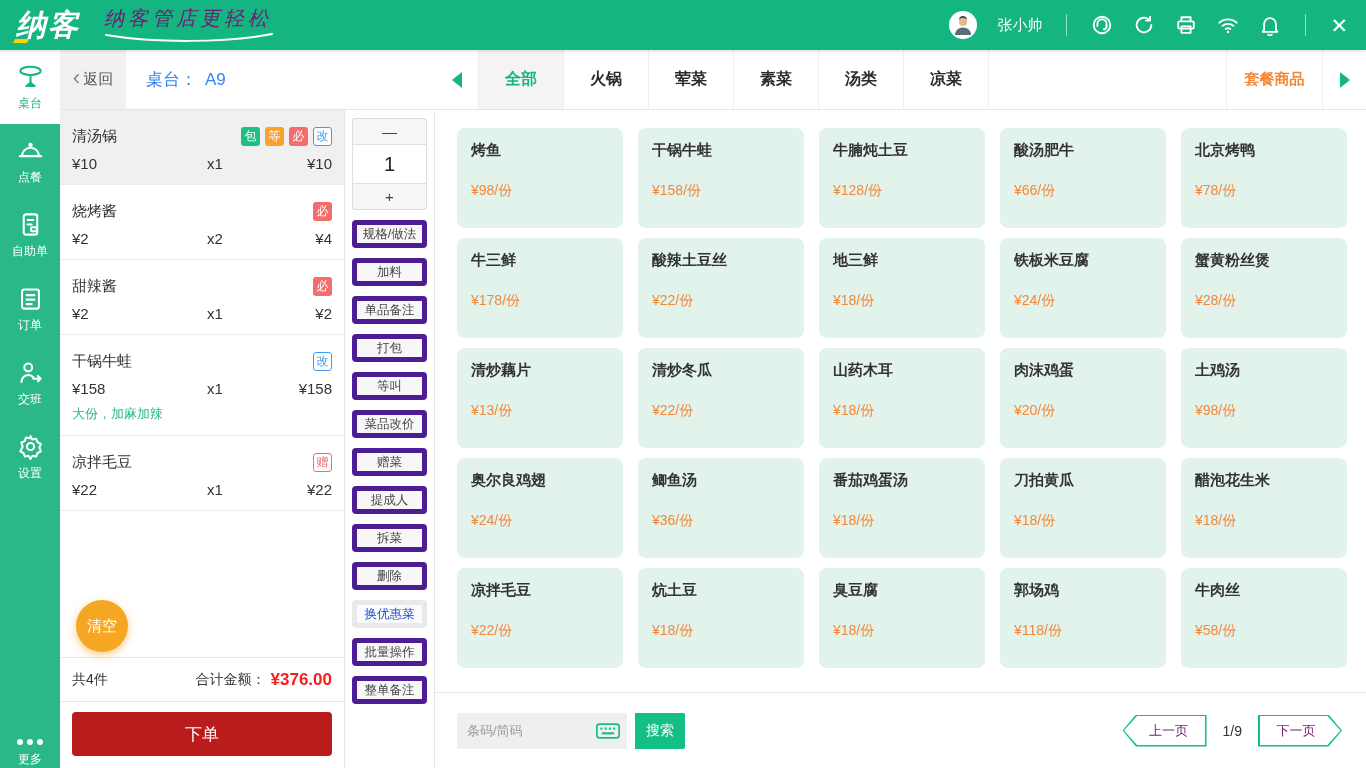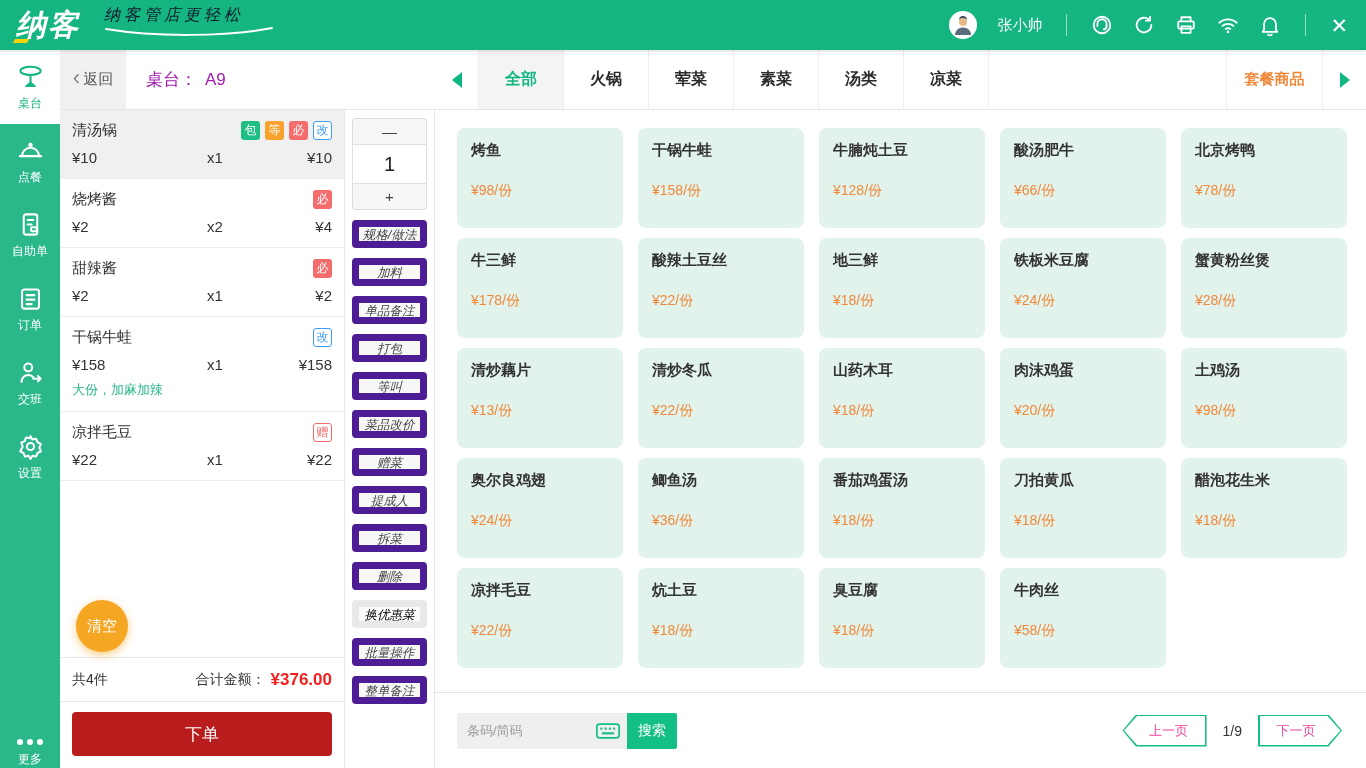--- a/index.html
+++ b/index.html
@@ -8,21 +8,21 @@
   .app { width:1366px; height:768px; display:flex; flex-direction:column; }
 
   
   .topbar { height:50px; background:#15b582; display:flex; align-items:center;
     justify-content:space-between; padding:0 18px 0 10px; box-shadow:0 1px 3px rgba(0,0,0,.15); position:relative; z-index:5;}
   .logo-wrap { display:flex; align-items:flex-start; gap:18px; }
   .logo-mark { color:#fff; font-size:30px; font-weight:bold; font-style:italic; letter-spacing:2px; position:relative; padding:0 6px;}
   .logo-mark::after { content:""; position:absolute; left:4px; bottom:3px; width:14px; height:4px;
     background:#ffd200; transform:skewX(-30deg); }
   .slogan-wrap { display:flex; flex-direction:column; align-items:flex-start; }
-  .slogan { color:#0f172a; font-size:16px; font-style:italic; letter-spacing:4px; }
+  .slogan { color:#701a75; font-size:20px; font-style:italic; letter-spacing:4px; }
   .slogan-swoosh { margin-top:1px; }
   .topbar-right { display:flex; align-items:center; gap:20px; color:#fff; }
   .avatar { width:28px; height:28px; border-radius:50%; background:#fff; display:flex;
     align-items:center; justify-content:center; overflow:hidden; cursor:pointer;}
   .username { font-size:15px; }
   .tb-divider { width:1px; height:22px; background:rgba(255,255,255,.55); margin:0 4px;}
   .tb-icon { width:22px; height:22px; display:flex; align-items:center; justify-content:center; cursor:pointer;}
   .tb-icon svg { width:22px; height:22px; stroke:#fff; }
   .close-x { font-size:21px; font-weight:bold; cursor:pointer; line-height:1;}
 
@@ -40,21 +40,21 @@
   .more-dots { display:flex; gap:4px; }
   .more-dots i { width:6px; height:6px; border-radius:50%; background:#fff; }
 
   .content { flex:1; display:flex; flex-direction:column; min-width:0; }
 
   
   .header-row { height:60px; background:#fff; border-bottom:1px solid #e5e5e5; display:flex; align-items:stretch;}
   .back-btn { width:66px; background:#f1f1f1; color:#555; font-size:15px; display:flex;
     align-items:center; justify-content:center; gap:3px; cursor:pointer;}
   .back-chevron { font-size:22px; color:#888; margin-top:-3px;}
-  .table-label { width:309px; display:flex; align-items:center; padding-left:20px; font-size:17px; color:#a21caf;}
+  .table-label { width:309px; display:flex; align-items:center; padding-left:20px; font-size:17px; color:#3b82f6;}
   .table-value { margin-left:8px; }
   .tabs-zone { flex:1; display:flex; align-items:stretch; min-width:0;}
   .tab-arrow { width:44px; display:flex; align-items:center; justify-content:center; cursor:pointer;}
   .tab-arrow.left { border-right:1px solid #eee; }
   .tab-arrow.right { border-left:1px solid #eee; }
   .tri-left { width:0; height:0; border-top:8px solid transparent; border-bottom:8px solid transparent; border-right:10px solid #13b583;}
   .tri-right { width:0; height:0; border-top:8px solid transparent; border-bottom:8px solid transparent; border-left:10px solid #13b583;}
   .tabs { display:flex; }
   .tab { width:85px; display:flex; align-items:center; justify-content:center; font-size:16px;
     font-weight:bold; color:#2b2b2b; border-right:1px solid #eee; cursor:pointer;}
@@ -63,21 +63,21 @@
     color:#f0883a; font-size:15px; font-weight:bold; border-left:1px solid #eee; cursor:pointer;}
 
   
   .main-row { flex:1; display:flex; min-height:0; }
 
   
   .order-panel { width:285px; border-right:1px solid #e8e8e8; display:flex; flex-direction:column; position:relative; background:#fff;}
   .order-list { flex:1; overflow:hidden; }
   .order-item { padding:11px 12px 12px; border-bottom:1px solid #ececec; background:#fff; cursor:pointer;}
   .order-item.sel { background:#f0f0f0; }
-  .oi-top { display:flex; align-items:center; }
+  .oi-top { display:flex; align-items:center;margin-top:6px; }
   .oi-name { font-size:15px; color:#333; flex:1; }
   .oi-badges { display:flex; gap:5px; }
   .badge { min-width:19px; height:19px; border-radius:3px; font-size:12px; display:flex;
     align-items:center; justify-content:center; color:#fff; padding:0 2px;}
   .badge.solid-green { background:#1dbf84; }
   .badge.solid-orange { background:#f7a22d; }
   .badge.solid-red { background:#f56c6c; }
   .badge.outline-blue { background:#fff; color:#3d9df6; border:1px solid #3d9df6; }
   .badge.outline-red { background:#fff; color:#f56c6c; border:1px solid #f56c6c; }
   .oi-mid { display:flex; margin-top:9px; font-size:15px; color:#333; }
@@ -100,53 +100,53 @@
   
   .action-col { width:90px; border-right:1px solid #e8e8e8; padding:8px 7px; background:#fff; }
   .qty-group { margin-bottom:10px; }
   .qty-btn { display:block; width:100%; height:26px; background:#f7f7f7; border:1px solid #dcdcdc;
     font-size:15px; color:#444; cursor:pointer; }
   .qty-btn.minus { border-radius:4px 4px 0 0; border-bottom:none; }
   .qty-btn.plus { border-radius:0 0 4px 4px; border-top:none; }
   .qty-val { height:40px; border:1px solid #e0e0e0; background:#fff; font-size:20px; color:#222;
     display:flex; align-items:center; justify-content:center; cursor:pointer; }
   .act-btn { display:block; width:100%; height:28px; margin-bottom:10px; background:#f7f7f7;
-    border:7px solid #4c1d95; border-radius:4px; font-size:12.5px; color:#444; cursor:pointer;font-style:italic; }
-  .act-btn.disabled { color:#000000; border-color:#e9e9e9; background:#fbfbfb; cursor:default; }
+    border:5px solid #4c1d95; border-radius:4px; font-size:12.5px; color:#444; cursor:pointer; }
+  .act-btn.disabled { color:#1d4ed8; border-color:#e9e9e9; background:#fbfbfb; cursor:default; }
 
   
   .menu-area { flex:1; display:flex; flex-direction:column; min-width:0; background:#fff; }
   .menu-grid { flex:1; padding:18px 12px 0 22px; display:grid;
     grid-template-columns:repeat(5,166px); gap:10px 15px; align-content:start; }
   .menu-card { width:166px; height:100px; background:#e2f3ec; border-radius:8px; padding:13px 14px;
     cursor:pointer; }
   .mc-name { font-size:15px; font-weight:bold; color:#333; white-space:nowrap; overflow:hidden; }
   .mc-price { margin-top:22px; font-size:14px; color:#f0883a; }
 
   
   .bottom-bar { height:76px; border-top:1px solid #e4e4e4; display:flex; align-items:center;
     justify-content:space-between; padding:0 24px 0 22px; }
-  .search-group { display:flex; align-items:center; }
+  .search-group { display:flex; align-items:center;gap:8px; }
   .search-input-wrap { position:relative; }
   .search-input { width:170px; height:36px; background:#efefef; border:none; border-radius:2px 0 0 2px;
     padding:0 34px 0 10px; font-size:13px; color:#333; outline:none;
     font-family:"Liberation Sans","DejaVu Sans",sans-serif;}
   .search-input::placeholder { color:#9a9a9a; }
   .kb-icon { position:absolute; right:7px; top:10px; width:24px; height:16px; cursor:pointer; }
   .search-btn { width:50px; height:36px; background:#13bf85; border:none; border-radius:0 2px 2px 0;
     color:#fff; font-size:14px; cursor:pointer; }
   .pagination { display:flex; align-items:center; gap:16px; }
   .pg-btn { position:relative; width:84px; height:32px; cursor:pointer; }
   .pg-outer, .pg-inner { position:absolute; }
   .pg-outer { inset:0; background:#13bf85; }
   .pg-inner { inset:1.5px; background:#fff; }
   .pg-btn.prev .pg-outer, .pg-btn.prev .pg-inner { clip-path:polygon(16% 0,100% 0,100% 100%,16% 100%,0 50%); }
   .pg-btn.next .pg-outer, .pg-btn.next .pg-inner { clip-path:polygon(0 0,84% 0,100% 50%,84% 100%,0 100%); }
   .pg-text { position:absolute; inset:0; display:flex; align-items:center; justify-content:center;
-    color:#ec4899; font-size:13px; }
+    color:#701a75; font-size:13px; }
   .pg-btn.prev .pg-text { padding-left:8px; }
   .pg-btn.next .pg-text { padding-right:8px; }
   .pg-num { font-size:14px; color:#333; }
 </style>
 </head>
 <body>
 
 <div class="app">
 
   <header class="topbar">
@@ -505,20 +505,24 @@
   </div>
               <div class="menu-card">
     <div class="mc-name">炕土豆</div>
     <div class="mc-price">¥18/份</div>
   </div>
               <div class="menu-card">
     <div class="mc-name">臭豆腐</div>
     <div class="mc-price">¥18/份</div>
   </div>
               <div class="menu-card">
+    <div class="mc-name">郭场鸡</div>
+    <div class="mc-price">¥118/份</div>
+  </div>
+              <div class="menu-card">
     <div class="mc-name">牛肉丝</div>
     <div class="mc-price">¥58/份</div>
   </div>
             </div>
           <div class="bottom-bar">
             <div class="search-group">
               <div class="search-input-wrap">
                 <input class="search-input" placeholder="条码/简码" style="">
                 <span class="kb-icon">
                   <svg viewBox="0 0 28 18" width="24" height="16">

